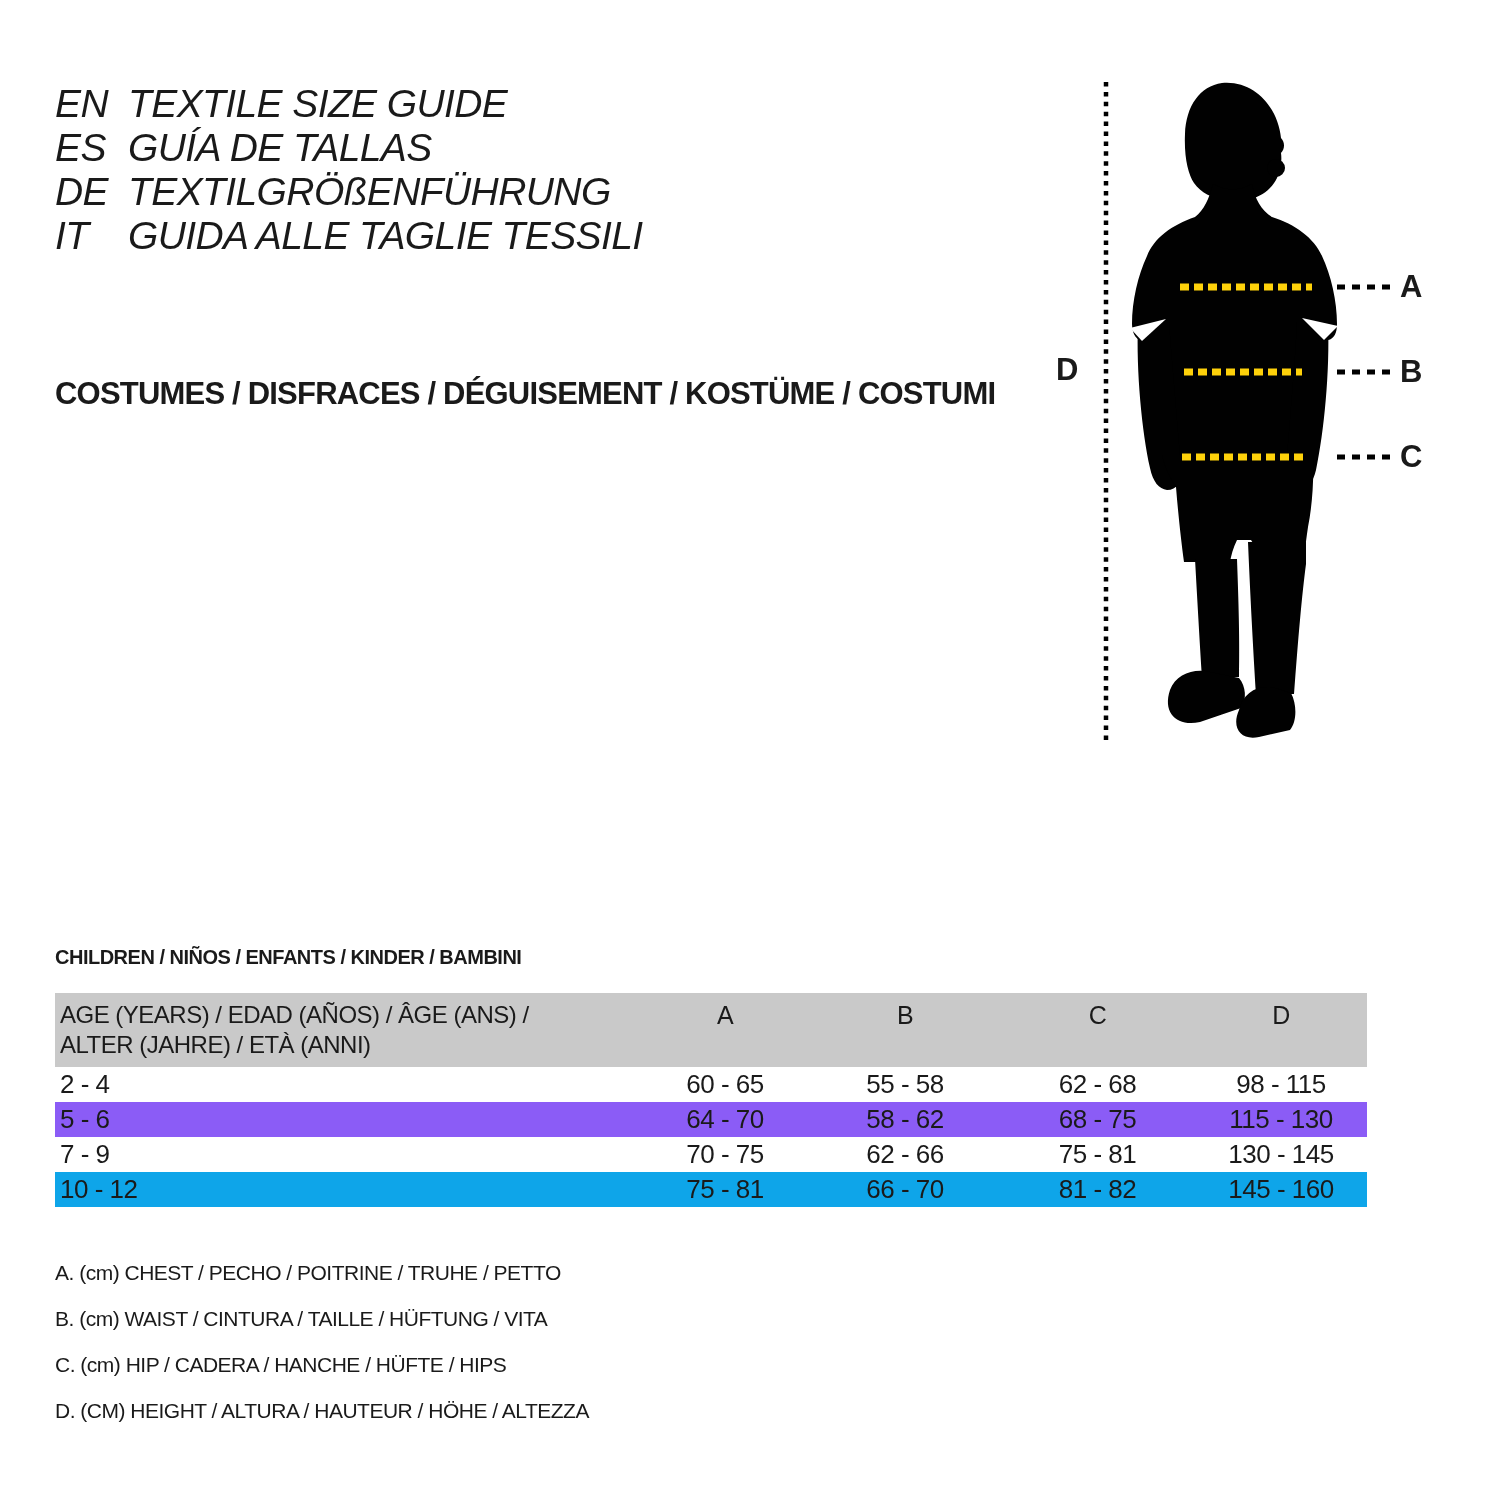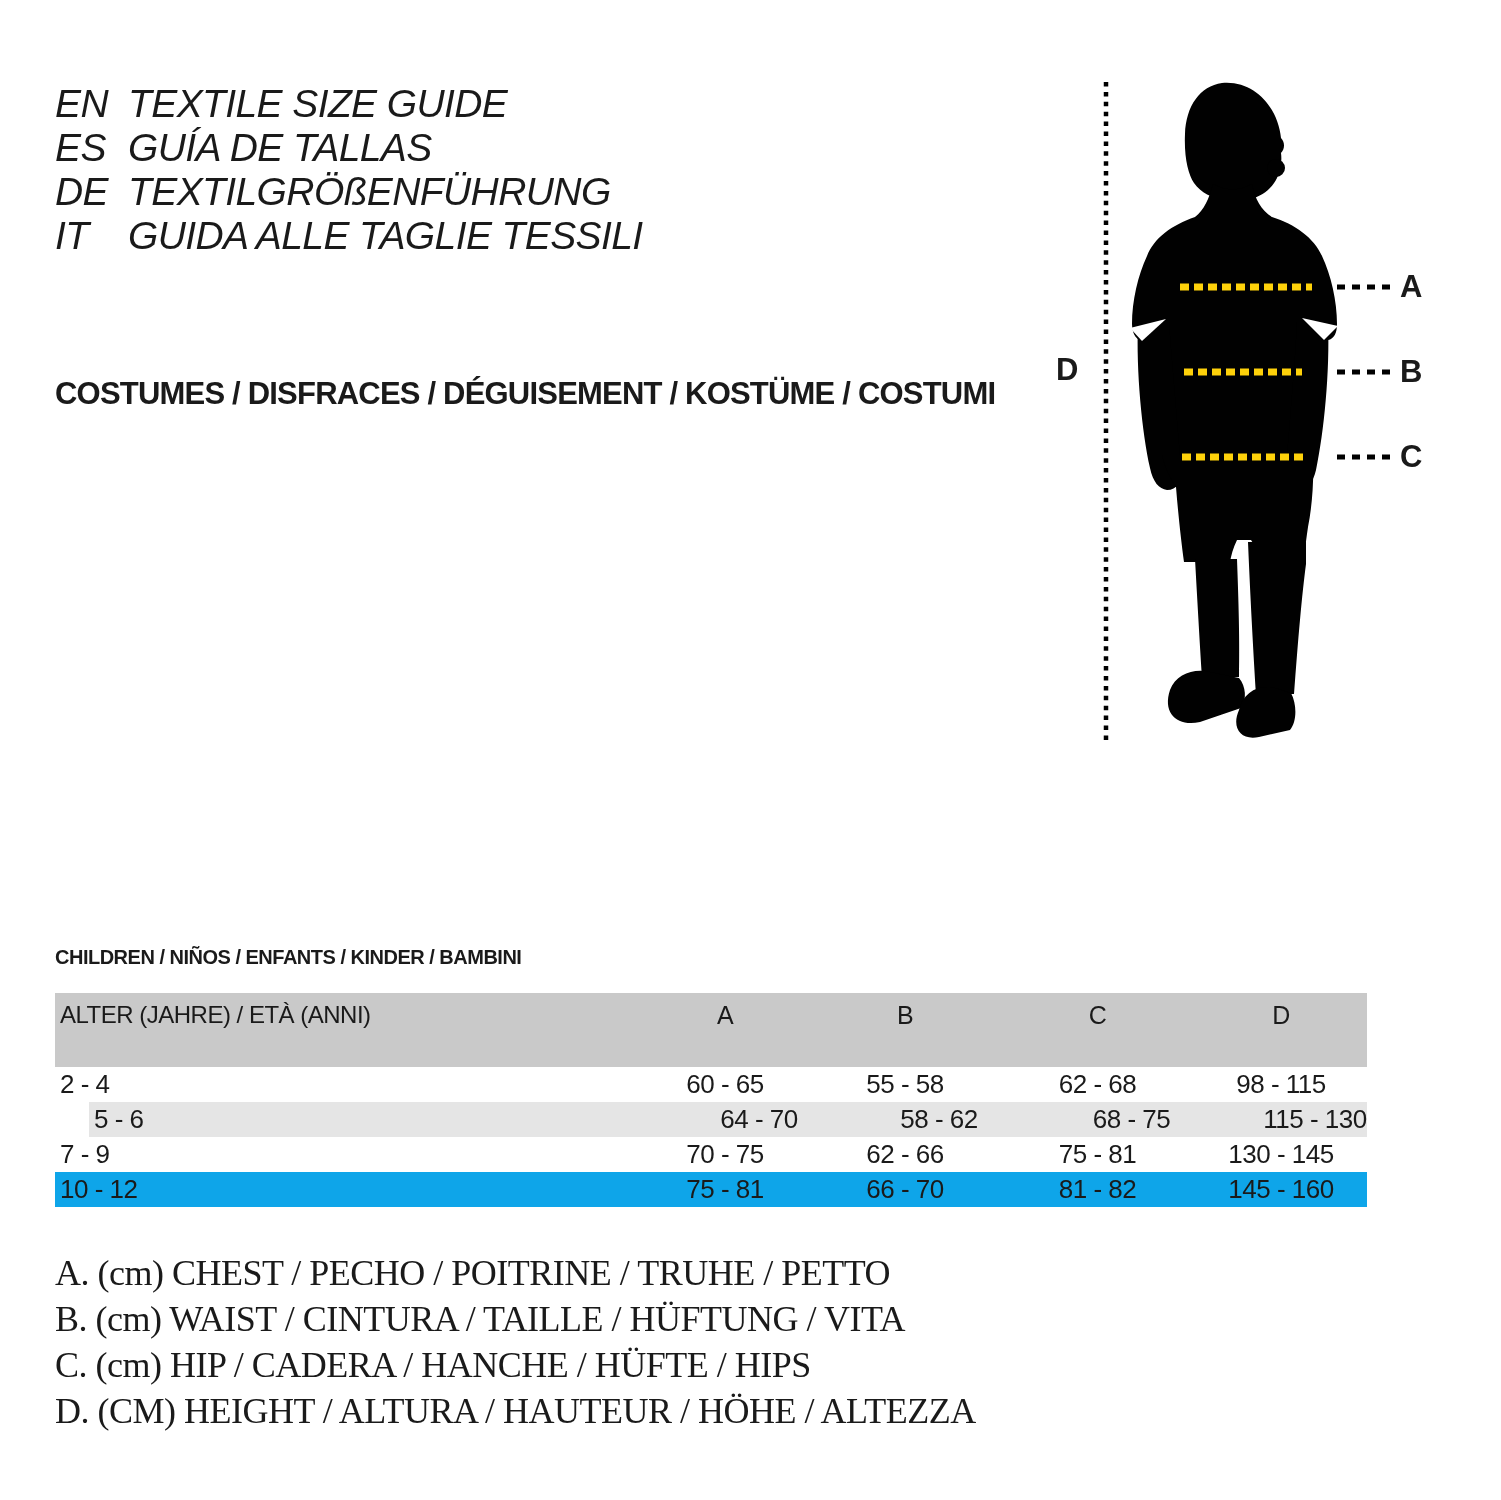--- a/index.html
+++ b/index.html
@@ -30,21 +30,21 @@
   .tr { display:grid; grid-template-columns:585px 170px 190px 195px 172px; }
   .tr.head { min-height:74px; padding-top:7px; padding-bottom:6px; }
   .tr.body-row { height:35px; line-height:35px; }
   .td.age { text-align:left; padding-left:5px; }
   .td.num { text-align:center; }
   .head .td { line-height:30px; font-size:24px; }
   .head .td.num { font-size:25px; }
 
   
   .legend { left:55px; top:1250px; }
-  .legend-row { height:46px; line-height:46px; font-size:36px; letter-spacing:-0.5px; white-space:nowrap;font-family:Liberation Serif, serif; }
+  .legend-row { height:46px; line-height:46px; font-size:21px; letter-spacing:-0.5px; white-space:nowrap; }
 </style>
 </head>
 <body>
 
 <div class="abs lang-list">
   <div class="lang-row">
     <span class="lang-code">EN</span><span>TEXTILE SIZE GUIDE</span>
   </div>
   <div class="lang-row">
     <span class="lang-code">ES</span><span>GUÍA DE TALLAS</span>
@@ -111,36 +111,37 @@
 <div class="abs marker marker-a">A</div>
 <div class="abs marker marker-b">B</div>
 <div class="abs marker marker-c">C</div>
 <div class="abs marker marker-d">D</div>
 
 <div class="abs table-title">CHILDREN / NIÑOS / ENFANTS / KINDER / BAMBINI</div>
 
 <div class="abs size-table">
   <div class="tr head" style="background:#c9c9c9;">
     <div class="td age">
+      <div>AGE (YEARS) / EDAD (AÑOS) / ÂGE (ANS) /</div>
       <div>ALTER (JAHRE) / ETÀ (ANNI)</div>
     </div>
     <div class="td num">A</div>
     <div class="td num">B</div>
     <div class="td num">C</div>
     <div class="td num">D</div>
   </div>
 
   <div class="tr body-row">
     <div class="td age">2 - 4</div>
     <div class="td num">60 - 65</div>
     <div class="td num">55 - 58</div>
     <div class="td num">62 - 68</div>
     <div class="td num">98 - 115</div>
   </div>
-  <div class="tr body-row" style="background:#e5e5e5;margin-left:34px;">
+  <div class="tr body-row" style="background:#8b5cf6;">
     <div class="td age">5 - 6</div>
     <div class="td num">64 - 70</div>
     <div class="td num">58 - 62</div>
     <div class="td num">68 - 75</div>
     <div class="td num">115 - 130</div>
   </div>
   <div class="tr body-row">
     <div class="td age">7 - 9</div>
     <div class="td num">70 - 75</div>
     <div class="td num">62 - 66</div>

